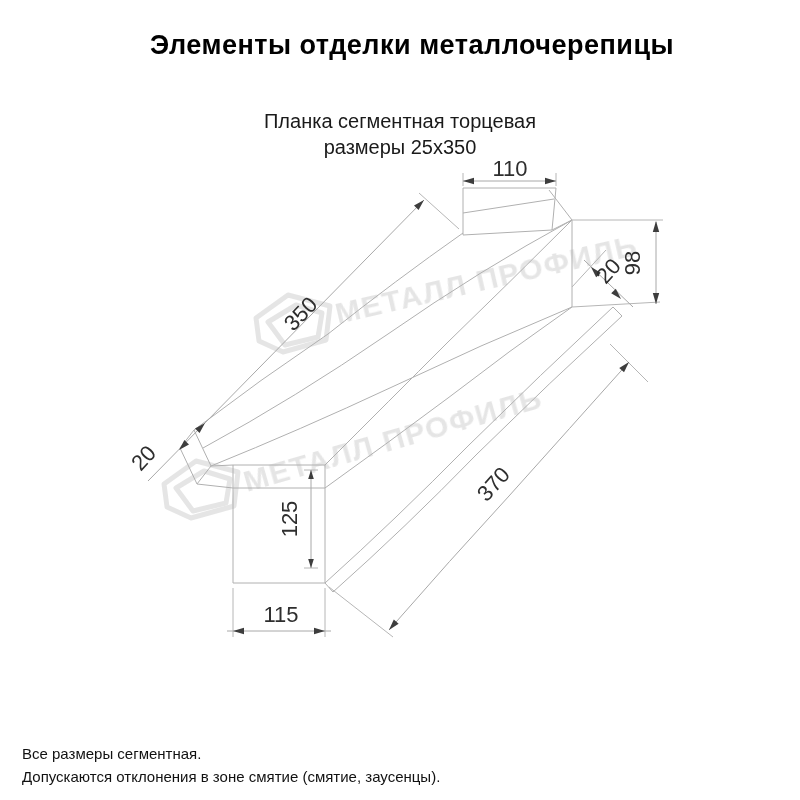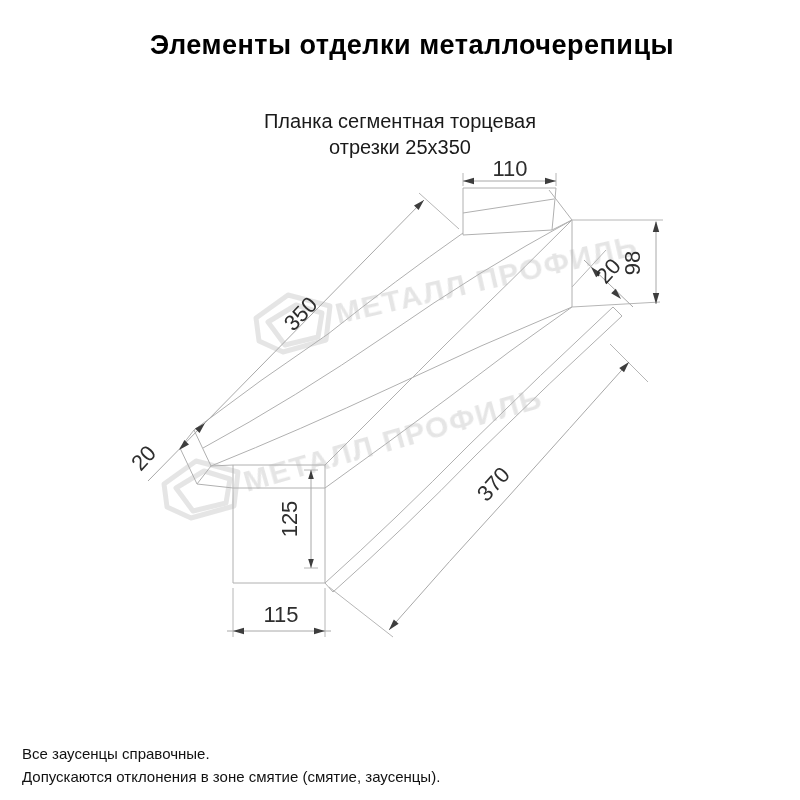--- a/index.html
+++ b/index.html
@@ -20,21 +20,21 @@
     fill:#e3e3e3;letter-spacing:1.5px;}
   .wm-logo{stroke:#e3e3e3;stroke-width:5;fill:none;stroke-linejoin:round;}
 </style>
 </head>
 <body>
 
 <div class="page-title">Элементы отделки металлочерепицы</div>
 
 <div class="product-name">
   <div>Планка сегментная торцевая</div>
-  <div>отрезки 25х350</div>
+  <div>размеры 25х350</div>
 </div>
 
 <svg width="800" height="800" viewBox="0 0 800 800">
 
   <g class="wm">
     <path class="wm-logo" d="M256,318 L288,295 L330,306 L326,340 L283,352 L259,341 Z"></path>
     <path class="wm-logo" stroke-width="3" d="M268,322 L296,305 L322,313 L318,337 L285,345 Z"></path>
     <text class="wm-text" transform="translate(338,324) rotate(-13)">МЕТАЛЛ ПРОФИЛЬ</text>
   </g>
   <g class="wm">
@@ -142,15 +142,15 @@
     <path class="ext-line" d="M325,588 L325,637"></path>
     <path class="dim-line" d="M227,631 L331,631"></path>
     <path class="arrow" transform="translate(233,631) rotate(180)" d="M0,0 L-11,3.2 L-11,-3.2 Z"></path>
     <path class="arrow" transform="translate(325,631)" d="M0,0 L-11,3.2 L-11,-3.2 Z"></path>
     <text class="dim-text" x="281" y="622" text-anchor="middle">115</text>
   </g>
 
 </svg>
 
 <div class="footer-notes">
-  <div>Все заусенцы справочные.</div>
+  <div>Все размеры сегментная.</div>
   <div>Допускаются отклонения в зоне смятие (смятие, заусенцы).</div>
 </div>
 
 </body></html>

